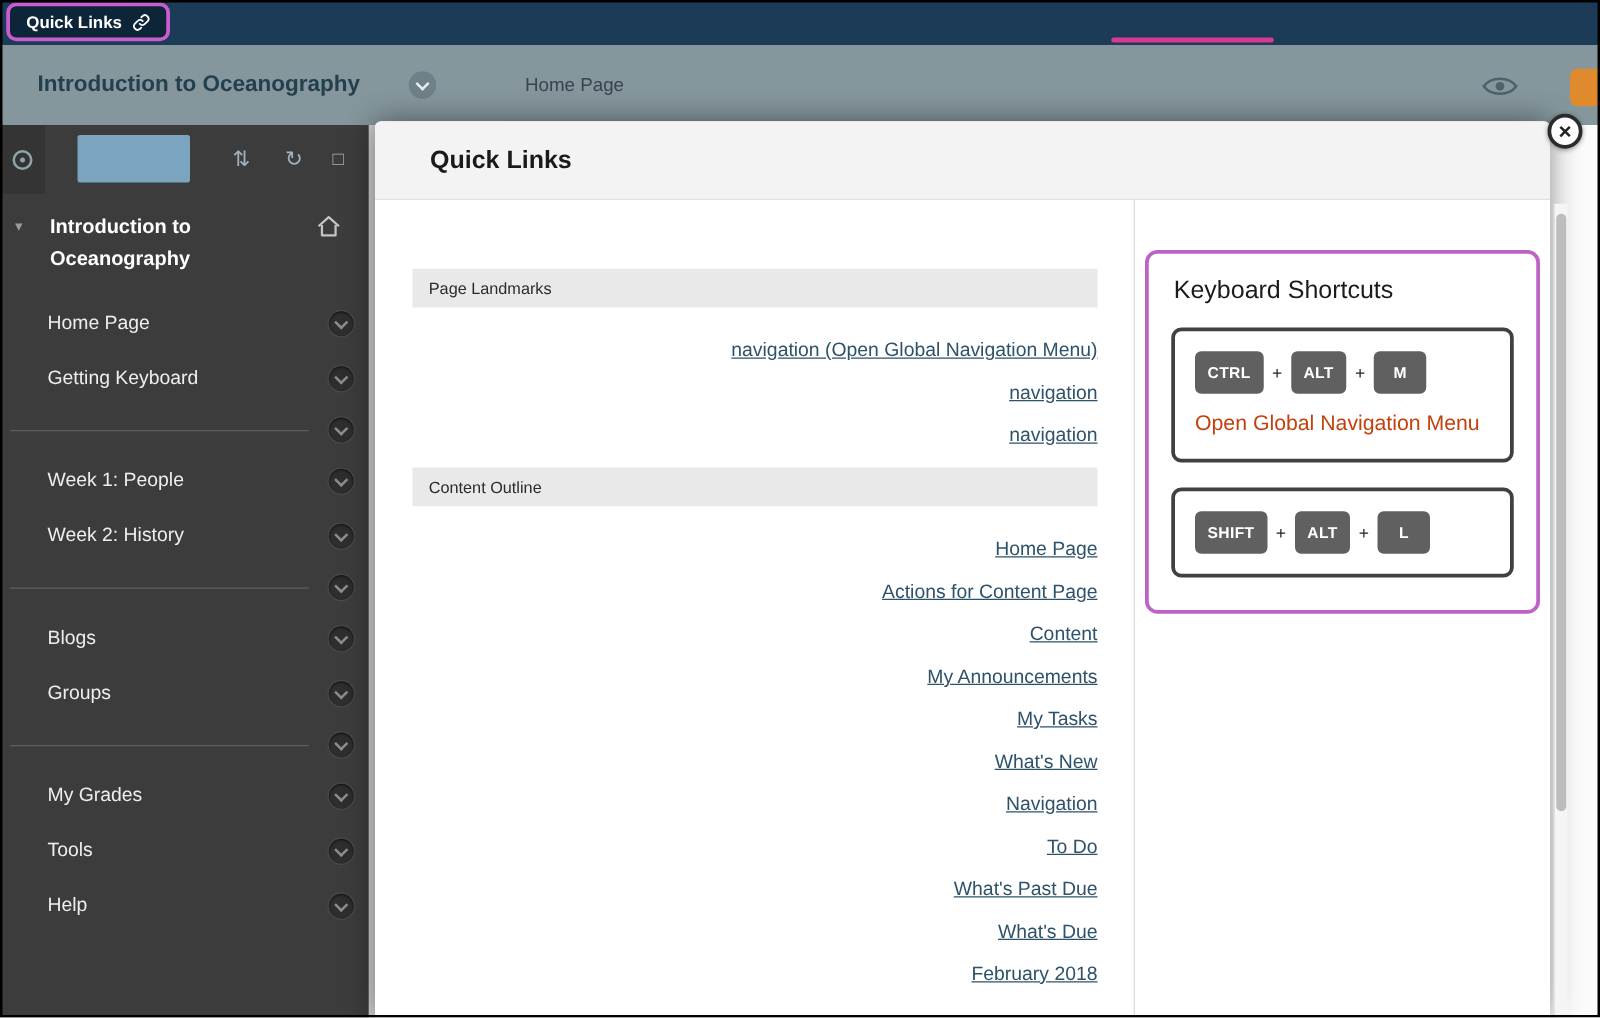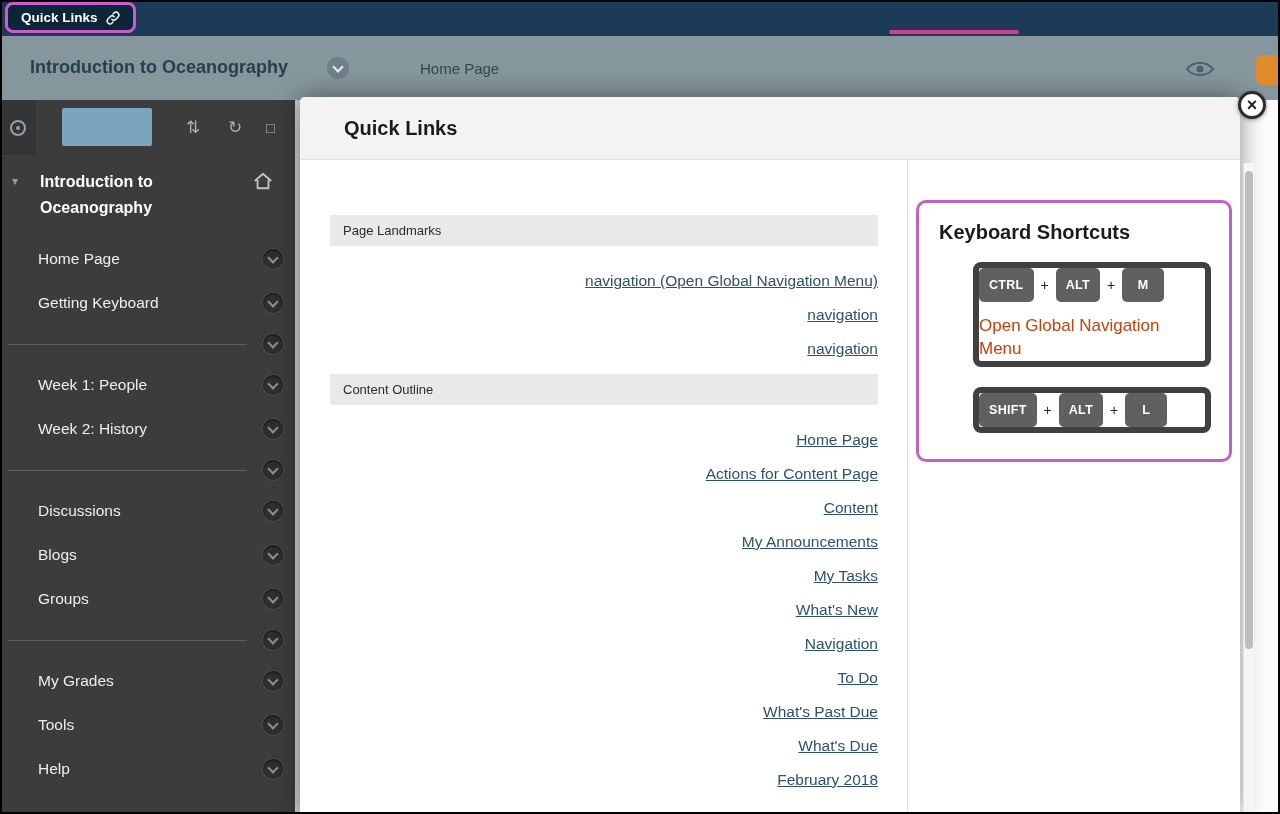--- a/index.html
+++ b/index.html
@@ -63,22 +63,22 @@
   .modal-right{flex:1;border-left:1px solid #dcdcdc;box-sizing:border-box;padding:40px 8px 0 8px;}
 
   .section-heading{background:#e9e9e9;font-size:13px;color:#2b2b2b;padding:8px 13px;margin:0 0 20px 0;}
   .link-list{padding-top:6px;margin-bottom:12px;text-align:right;}
   .q-link{display:block;height:18px;margin-bottom:16px;font-size:15.5px;color:var(--link_blue,#2e5269);text-decoration:underline;}
   .indent-0{padding-left:14px;}
   .indent-1{padding-left:35px;}
   .indent-2{padding-left:56px;}
 
   .shortcuts-box{border:3px solid var(--shortcut_border,#bd63c6);border-radius:10px;padding:14px 18px 6px 18px;}
-  .shortcuts-title{font-size:20px;color:#1b1b1b;margin:4px 0 18px 2px;font-weight:bold;}
-  .shortcut-card{border:6px solid #404040;border-radius:8px;padding:0;margin-bottom:20px;background:#fff;margin-left:36px;}
+  .shortcuts-title{font-size:20px;color:#1b1b1b;margin:4px 0 18px 2px;font-weight:normal;}
+  .shortcut-card{border:3px solid #404040;border-radius:8px;padding:16px;margin-bottom:20px;background:#fff;}
   .keys-row{display:flex;align-items:center;}
   .key{background:var(--key_bg,#606060);color:#fff;font-weight:bold;font-size:12.5px;padding:10px 10px;border-radius:5px;min-width:22px;text-align:center;letter-spacing:.3px;}
   .plus{margin:0 7px;color:#222;font-size:14px;}
   .desc{margin-top:13px;font-size:17px;color:#c2410c;line-height:1.35;}
 
   .modal-close{
     position:absolute;left:1238px;top:91px;width:28px;height:28px;border-radius:50%;
     background:#fff;border:3px solid #2b2b2b;color:#222;font-size:18px;font-weight:bold;
     display:flex;align-items:center;justify-content:center;z-index:12;cursor:pointer;
     font-family:inherit;line-height:1;padding:0;box-shadow:0 1px 4px rgba(0,0,0,.4);
@@ -159,24 +159,20 @@
       <div class="side-row item-row">
         <span class="side-label">Week 1: People</span>
         <span class="chev-circle"></span>
       </div>
       <div class="side-row item-row">
         <span class="side-label">Week 2: History</span>
         <span class="chev-circle"></span>
       </div>
       <div class="side-row divider-row">
         <div class="divider-line"></div>
-        <span class="chev-circle"></span>
-      </div>
-      <div class="side-row item-row">
-        <span class="side-label">Discussions</span>
         <span class="chev-circle"></span>
       </div>
       <div class="side-row item-row">
         <span class="side-label">Blogs</span>
         <span class="chev-circle"></span>
       </div>
       <div class="side-row item-row">
         <span class="side-label">Groups</span>
         <span class="chev-circle"></span>
       </div>

